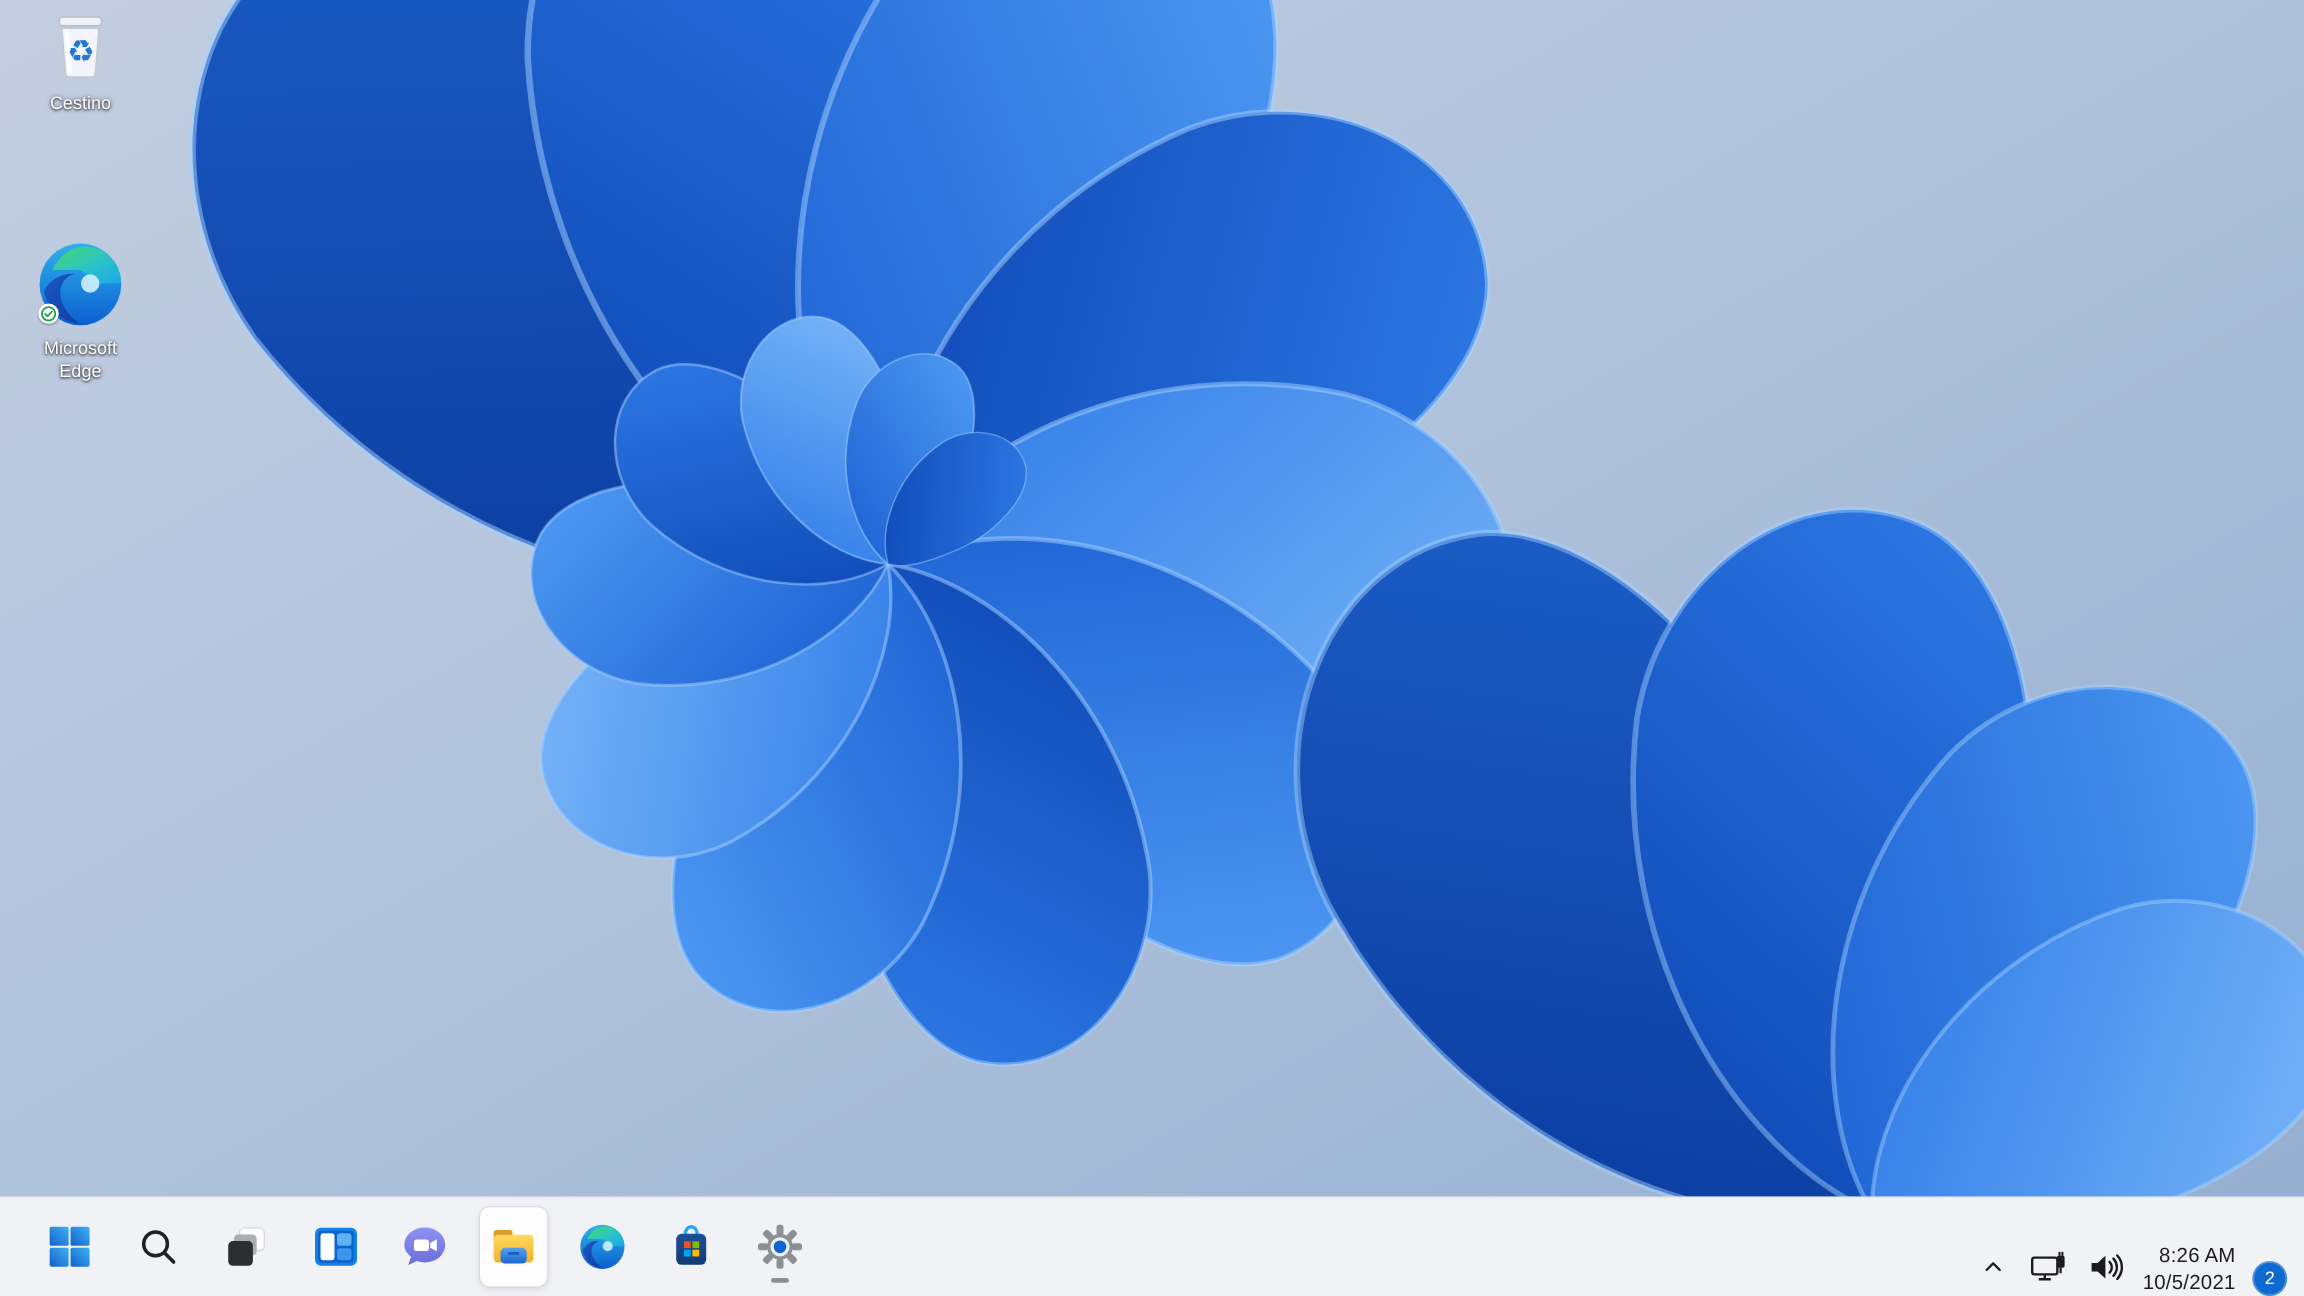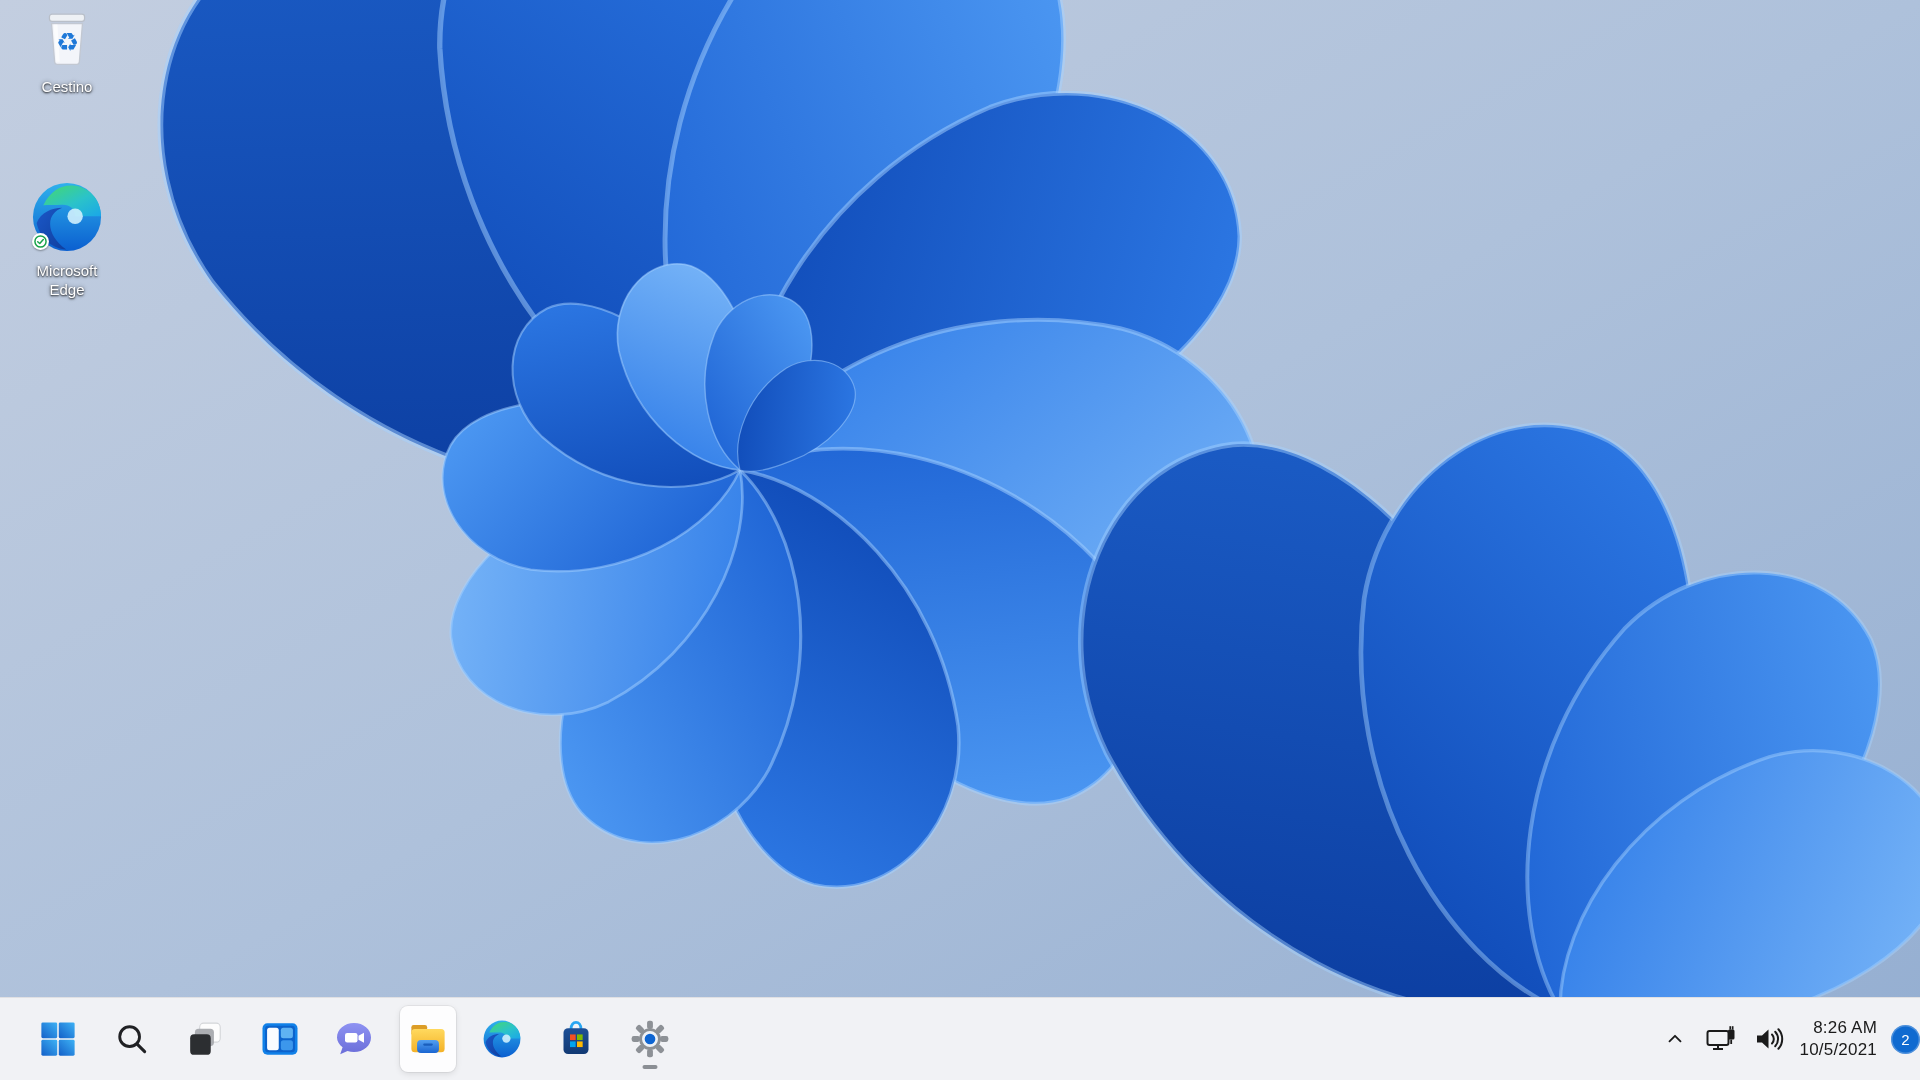--- a/index.html
+++ b/index.html
@@ -11,21 +11,21 @@
   
   .wallpaper{position:absolute;inset:0;width:1920px;height:1080px;display:block;}
   
   .desk-icon{position:absolute;width:104px;display:flex;flex-direction:column;align-items:center;cursor:default;}
   .desk-icon .di-glyph{display:flex;align-items:center;justify-content:center;position:relative;}
   .di-label{
     margin-top:7px;font-size:15px;line-height:19px;color:#fff;text-align:center;max-width:96px;
     text-shadow:0 1px 2px rgba(0,0,0,.85),0 0 4px rgba(0,0,0,.45);
   }
   #icon-recycle{top:8px;left:15px;}
-  #icon-edge-desktop{top:180px;left:15px;}
+  #icon-edge-desktop{top:200px;left:15px;}
   .edge-badge{
     position:absolute;left:2px;bottom:4px;width:17px;height:17px;border-radius:50%;
     background:#fff;display:flex;align-items:center;justify-content:center;
     box-shadow:0 1px 2px rgba(0,0,0,.35);
   }
   
   .taskbar{
     position:absolute;left:0;right:0;bottom:0;height:82px;
     background:#f1f2f5;border-top:1px solid rgba(0,0,0,.07);
     display:flex;align-items:center;
@@ -33,21 +33,21 @@
   .tb-left{display:flex;align-items:center;gap:18px;padding-left:30px;}
   .tb-btn{
     width:56px;height:66px;border-radius:8px;display:flex;align-items:center;justify-content:center;
     position:relative;cursor:pointer;
   }
   .tb-btn.highlighted{background:#fdfdfe;box-shadow:0 0 0 1px rgba(0,0,0,.05),0 2px 6px rgba(0,0,0,.10);}
   .run-indicator{
     position:absolute;bottom:3px;left:50%;transform:translateX(-50%);
     width:15px;height:4px;border-radius:2px;background:#8b8f94;
   }
-  .tb-right{margin-left:auto;display:flex;align-items:center;gap:14px;height:100%;}
+  .tb-right{margin-left:auto;display:flex;align-items:flex-end;padding-right:14px;gap:14px;height:100%;}
   .tray-btn{display:flex;align-items:center;justify-content:center;width:34px;height:48px;border-radius:6px;cursor:pointer;}
   .tray-btn.chev{width:30px;}
   .clock{
     text-align:right;color:#1b1b1b;font-size:17px;line-height:22px;cursor:default;
     letter-spacing:.2px;
   }
   .clock span{display:block;}
   .notif-badge{
     width:29px;height:29px;border-radius:50%;background:#0f6ad0;color:#fff;
     display:flex;align-items:center;justify-content:center;font-size:15px;cursor:pointer;

